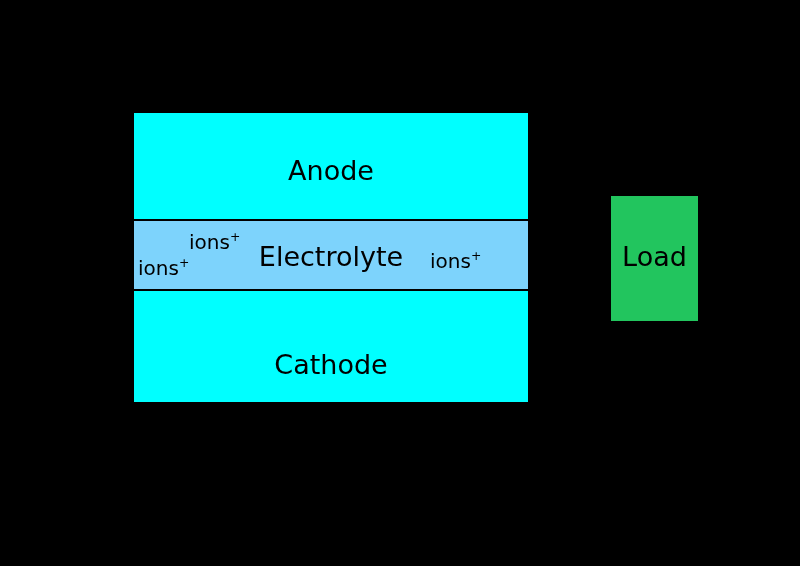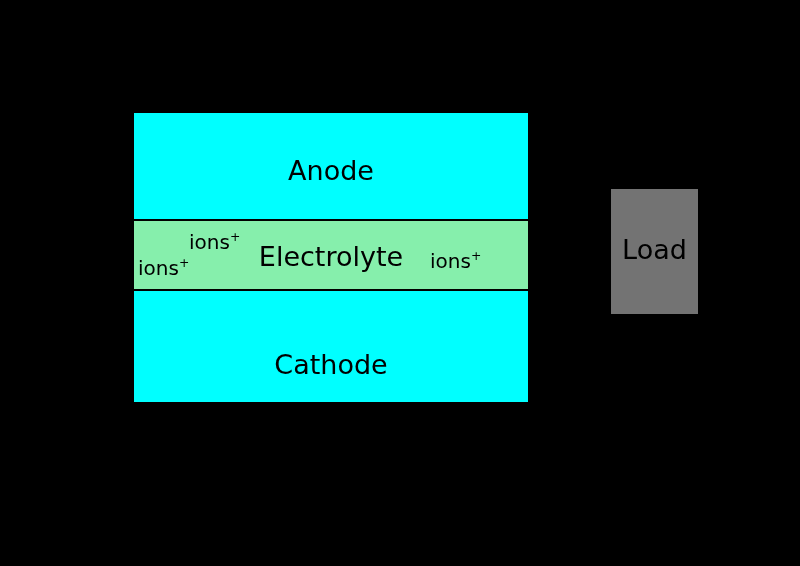--- a/index.html
+++ b/index.html
@@ -39,21 +39,21 @@
 
   .layer-anode {
     top: 0;
     height: 106px;
     background: #00FFFF;
   }
 
   .layer-electrolyte {
     top: 108px;
     height: 68px;
-    background: #86efac;
+    background: #7dd3fc;
   }
 
   .layer-cathode {
     top: 178px;
     height: 111px;
     background: #00FFFF;
   }
 
   .layer-title {
     position: absolute;
@@ -113,24 +113,24 @@
 
   .ion-right {
     left: 296px;
     top: 30px;
   }
 
   
   .load-box {
     position: absolute;
     left: 611px;
-    top: 189px;
+    top: 196px;
     width: 87px;
     height: 125px;
-    background: #737373;
+    background: #22c55e;
     box-sizing: border-box;
   }
 
   .load-label {
     position: absolute;
     left: 0;
     top: 47px;
     width: 87px;
     text-align: center;
     color: #000000;

